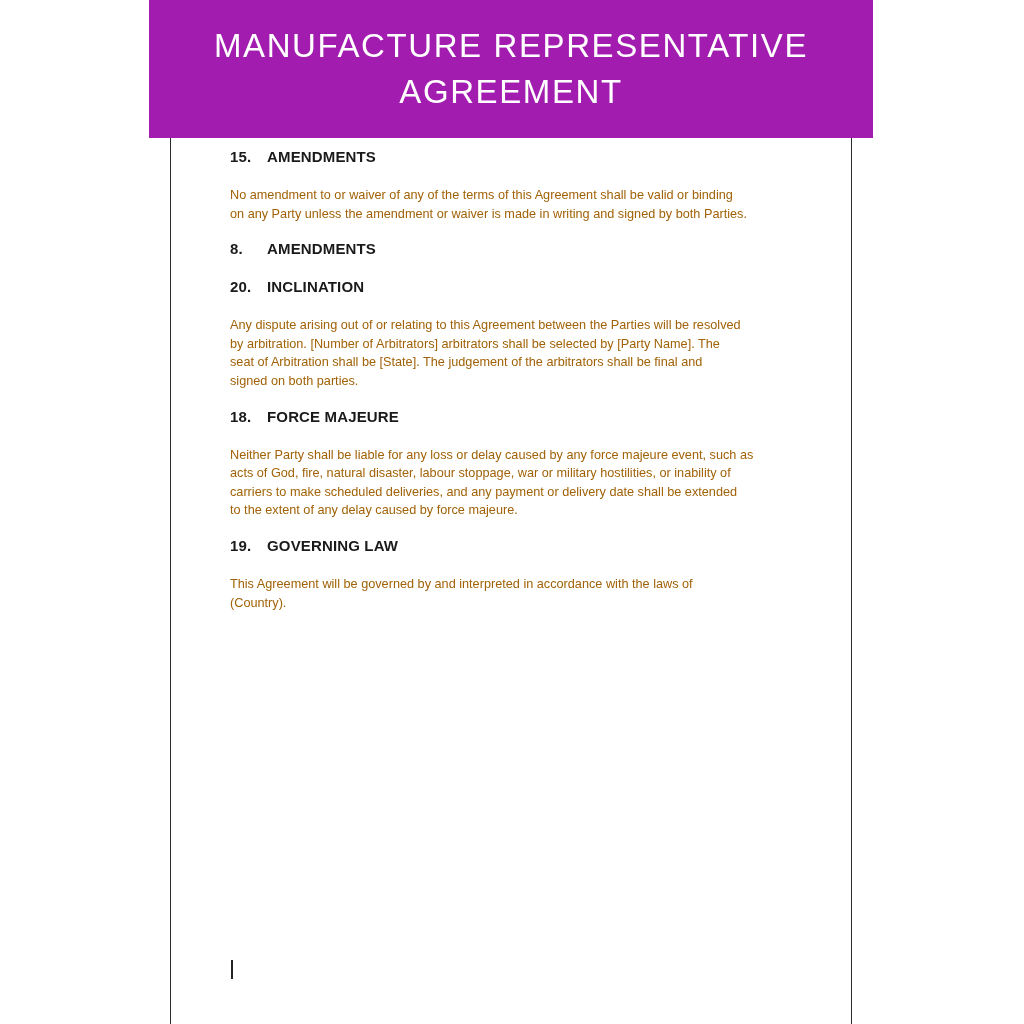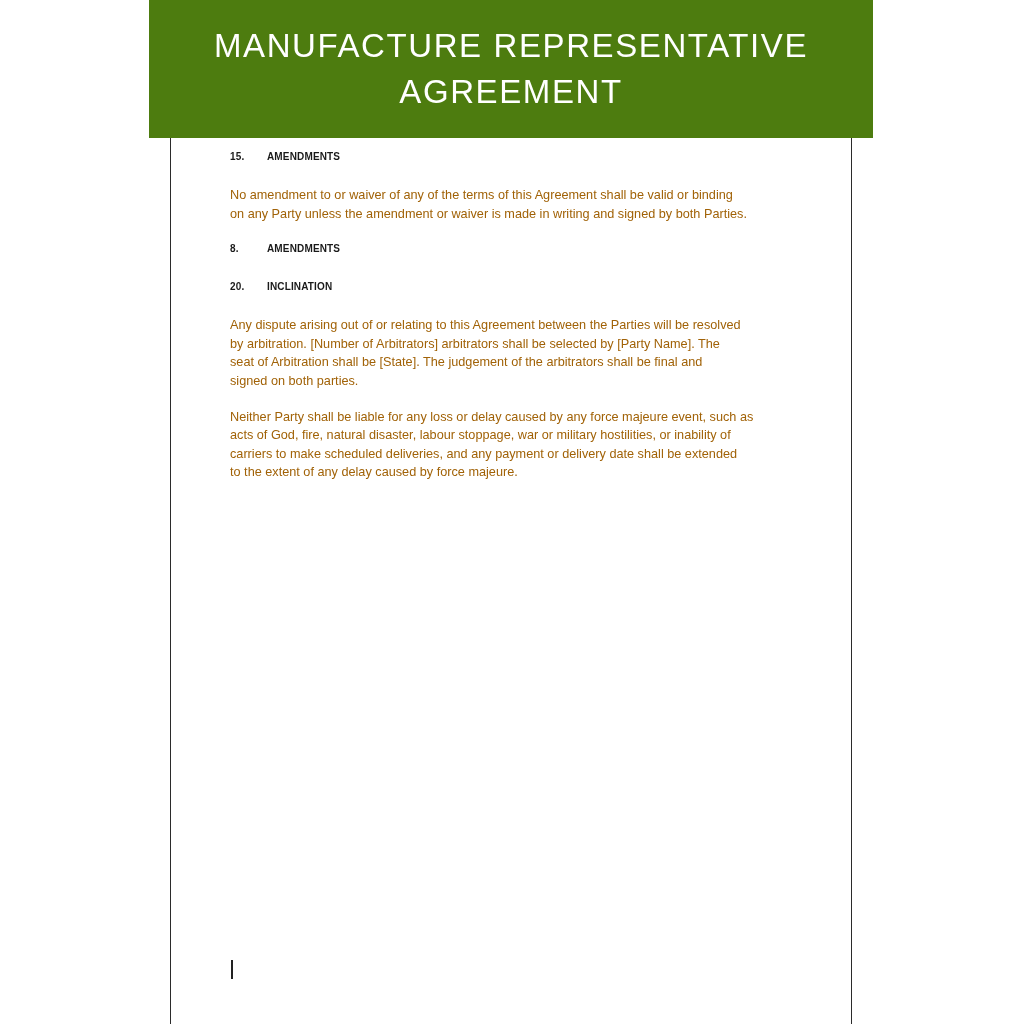--- a/index.html
+++ b/index.html
@@ -21,21 +21,21 @@
     background: #ffffff;
   }
 
   
   .title-banner {
     position: absolute;
     left: 149px;
     top: 0px;
     width: 724px;
     height: 138px;
-    background: #4d7c0f;
+    background: #a21caf;
     box-sizing: border-box;
     display: flex;
     align-items: center;
     justify-content: center;
   }
   .title-text {
     color: #ffffff;
     font-family: "Liberation Sans", sans-serif;
     font-weight: 300;
     font-size: 33px;
@@ -70,21 +70,21 @@
   .clause {
     margin: 0 0 17px 0;
   }
   .clause:last-of-type {
     margin-bottom: 0;
   }
 
   .clause-heading {
     font-family: "Liberation Sans", sans-serif;
     font-weight: bold;
-    font-size: 10px;
+    font-size: 15px;
     line-height: 18px;
     color: #1a1a1a;
     letter-spacing: 0.15px;
     margin: 0 0 20px 0;
     white-space: nowrap;
   }
   .clause-num {
     display: inline-block;
     width: 37px;
   }
@@ -134,25 +134,31 @@
 
       <div class="clause">
         <div class="clause-heading"><span class="clause-num">20.</span><span>INCLINATION</span></div>
         <p class="clause-body">Any dispute arising out of or relating to this Agreement between the Parties will be resolved
 by arbitration. [Number of Arbitrators] arbitrators shall be selected by [Party Name]. The
 seat of Arbitration shall be [State]. The judgement of the arbitrators shall be final and
 signed on both parties.</p>
       </div>
 
       <div class="clause">
+        <div class="clause-heading"><span class="clause-num">18.</span><span>FORCE MAJEURE</span></div>
         <p class="clause-body">Neither Party shall be liable for any loss or delay caused by any force majeure event, such as
 acts of God, fire, natural disaster, labour stoppage, war or military hostilities, or inability of
 carriers to make scheduled deliveries, and any payment or delivery date shall be extended
 to the extent of any delay caused by force majeure.</p>
       </div>
 
+      <div class="clause">
+        <div class="clause-heading"><span class="clause-num">19.</span><span>GOVERNING LAW</span></div>
+        <p class="clause-body">This Agreement will be governed by and interpreted in accordance with the laws of
+(Country).</p>
+      </div>
 
     </div>
 
     <div class="text-caret"></div>
   </div>
 
 </div>
 
 </body></html>

